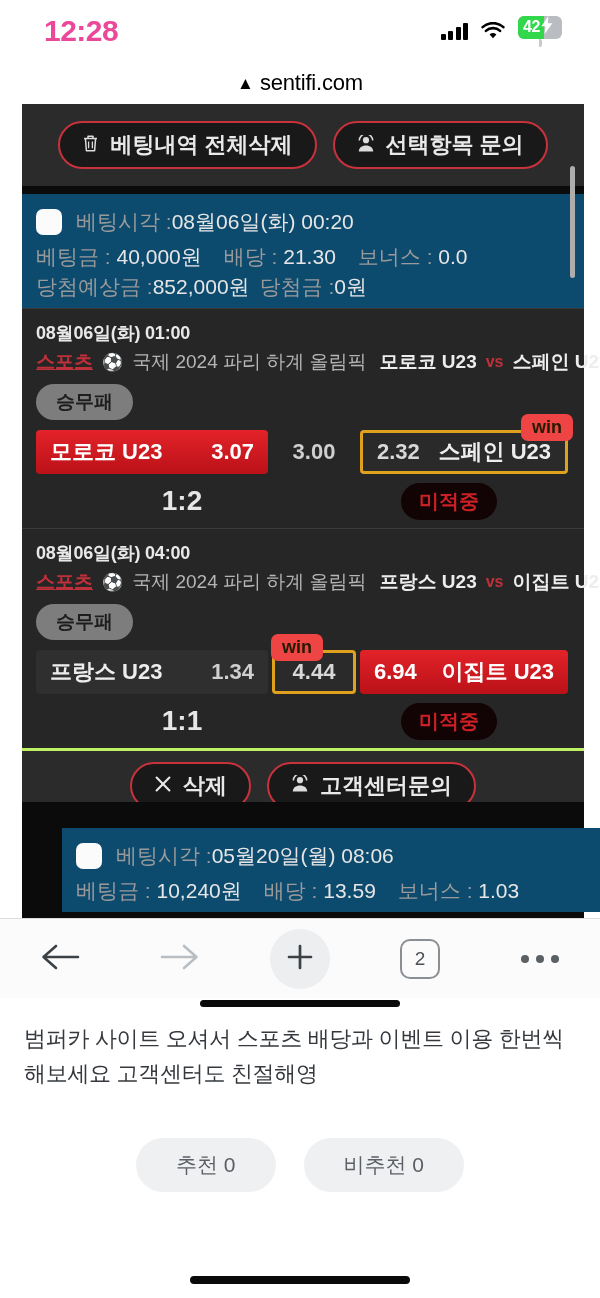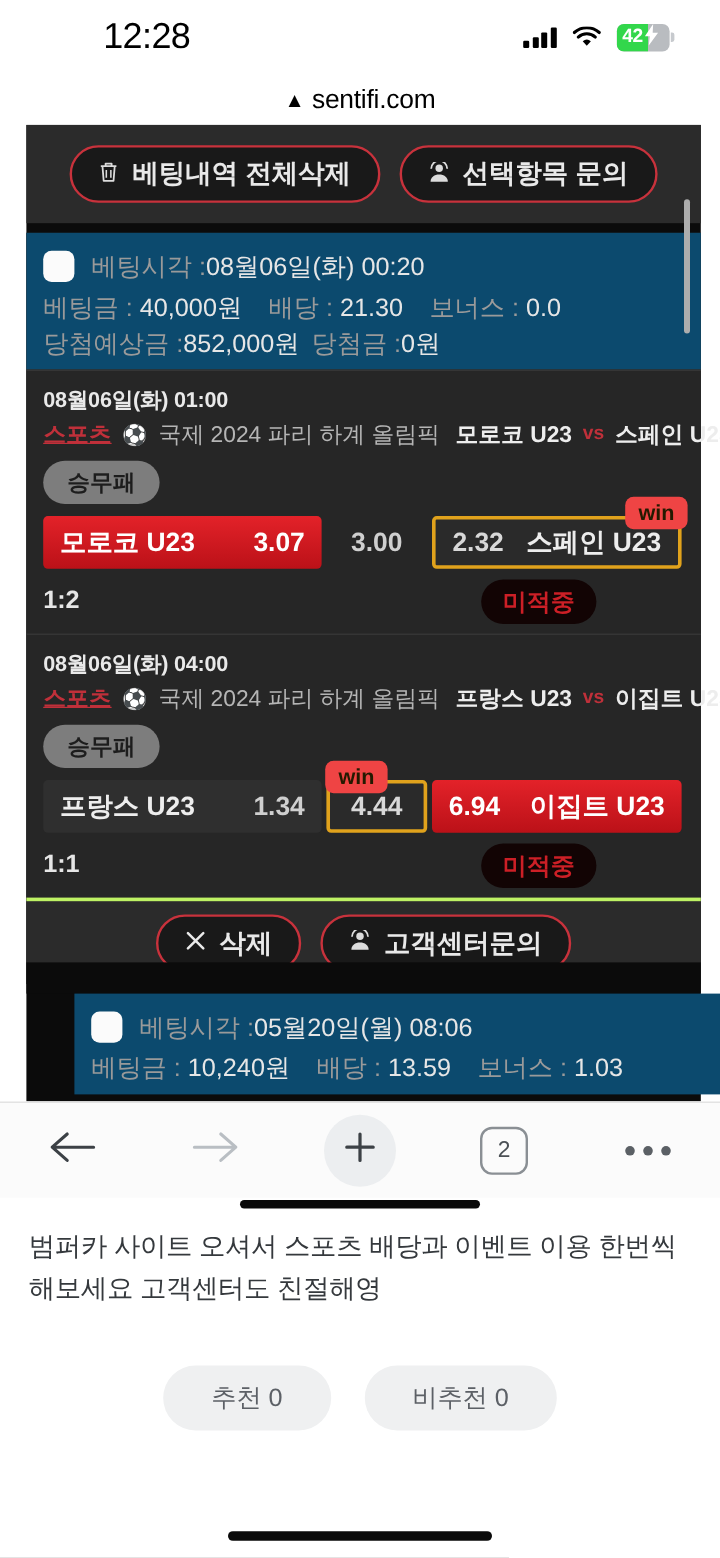--- a/index.html
+++ b/index.html
@@ -10,21 +10,21 @@
     overflow: hidden;
   }
   #screen { position: relative; width: 600px; height: 1298px; background: #fff; }
 
   
   .statusbar {
     position: absolute; top: 0; left: 0; width: 600px; height: 62px;
     display: flex; align-items: center; justify-content: space-between;
     padding: 0 38px 0 44px;
   }
-  .sb-time { font-size: 30px; font-weight: 400; color: #000000; letter-spacing: -0.5px; margin-left: 42px; }
+  .sb-time { font-size: 30px; font-weight: 700; color: #ec4899; letter-spacing: -0.5px; }
   .sb-right { display: flex; align-items: center; gap: 13px; }
   .sig { display: flex; align-items: flex-end; gap: 2.5px; height: 17px; }
   .sig i { display: block; width: 5px; background: #000; border-radius: 1px; }
   .sig i:nth-child(1){ height: 6px; }
   .sig i:nth-child(2){ height: 9px; }
   .sig i:nth-child(3){ height: 13px; }
   .sig i:nth-child(4){ height: 17px; }
   .wifi { width: 24px; height: 18px; position: relative; }
   .batt {
     position: relative; width: 44px; height: 23px; border-radius: 6px;
@@ -110,21 +110,21 @@
   .odds.sel { background: #2a2a2a; border: 3px solid #e0a21c; color: #d8d8d8; }
   .odds .onum { font-weight: 700; }
   .draw { width: 92px; text-align: center; color: #cfcfcf; font-size: 22px; font-weight: 700; }
   .winbadge {
     position: absolute; top: -19px; background: #ef4444; color: #241a00;
     font-size: 18px; font-weight: 800; border-radius: 7px; padding: 2px 11px; line-height: 1.25;
     z-index: 4;
   }
 
   .scorerow { margin-top: 8px; height: 38px; display: flex; align-items: center; position: relative; }
-  .score { width: 292px; color: #e6e6e6; font-size: 21px; font-weight: 700; }
+  .score { width: 292px; text-align: center; color: #e6e6e6; font-size: 28px; font-weight: 700; }
   .missbadge {
     background: #120404; color: #cc1f26; font-size: 20px; font-weight: 800;
     border-radius: 20px; padding: 5px 18px;
   }
 
   .slip-foot {
     background: #2b2b2b; border-top: 3px solid #bef264;
     height: 72px; display: flex; align-items: center; justify-content: center; gap: 16px;
   }
   .gap { background: #0b0b0b; }
@@ -184,21 +184,21 @@
           <i></i>
           <i></i>
         </div>
       <div class="wifi">
         <svg width="24" height="18" viewBox="0 0 24 18">
           <path d="M12 16.2 L8.6 12.4 a5.2 5.2 0 0 1 6.8 0 Z" fill="#000"></path>
           <path d="M4.9 8.9 a10.6 10.6 0 0 1 14.2 0" stroke="#000" stroke-width="2.6" fill="none" stroke-linecap="round"></path>
           <path d="M1.6 5.1 a15.6 15.6 0 0 1 20.8 0" stroke="#000" stroke-width="2.6" fill="none" stroke-linecap="round"></path>
         </svg>
       </div>
-      <div style="display:flex;align-items:center;">
+      <div style="display:flex;align-items:center;flex-direction:column;">
         <div class="batt">
           <div class="fill"></div>
           <div class="pct">42</div>
           <div class="bolt">
             <svg width="14" height="18" viewBox="0 0 14 18">
                 <path d="M8.3 0 L1.4 10.2 h4.1 L4.6 18 L12.4 7.2 H7.9 Z" fill="#fff"></path>
               </svg>
           </div>
         </div>
         <div class="batt-cap"></div>

